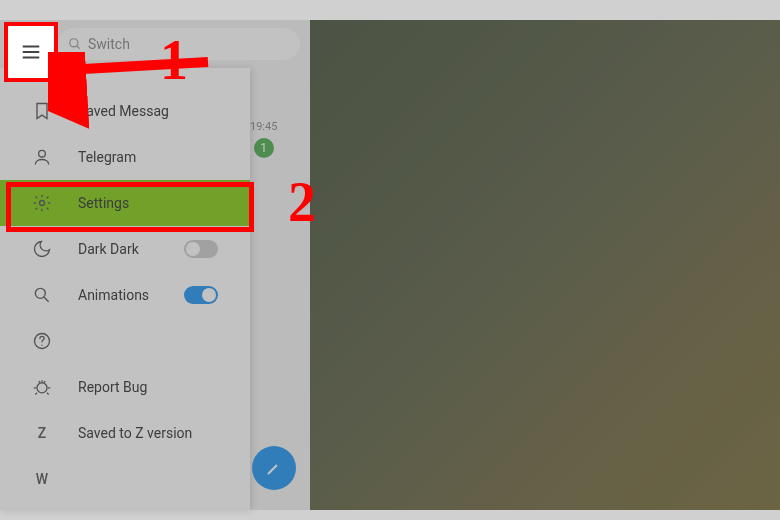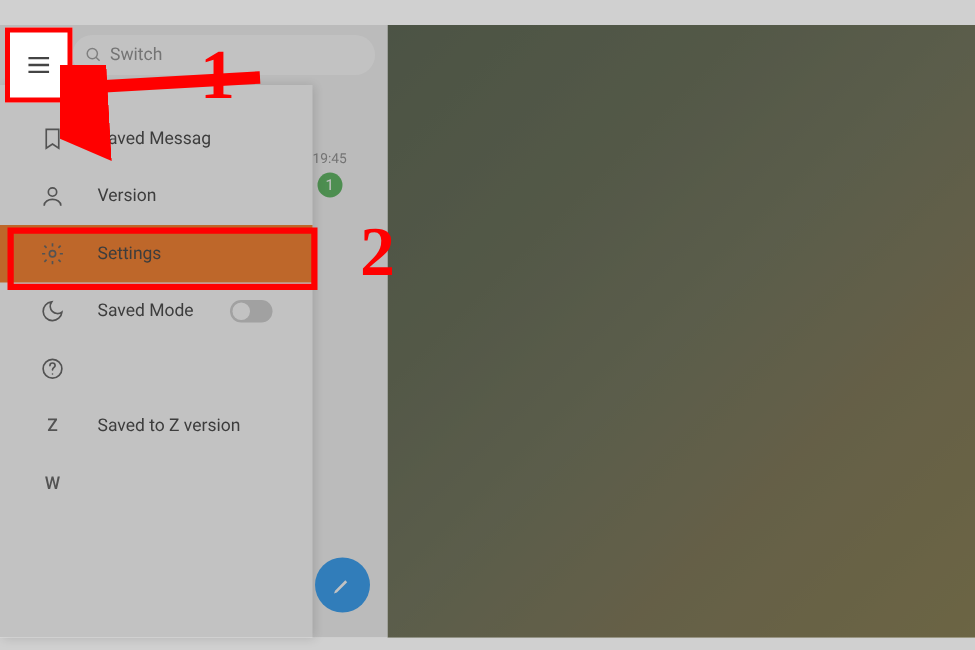--- a/index.html
+++ b/index.html
@@ -37,21 +37,21 @@
   
   .anno { position:absolute; z-index:20; pointer-events:none; }
   .box1 { left:4px; top:22px; width:54px; height:60px; border:4px solid red; background: #fff; display:flex; align-items:center; justify-content:center; }
   .box1 svg { width:22px; height:22px; stroke:#444; }
   .box2 { left:6px; top:182px; width:248px; height:50px; border:5px solid red; z-index:18; }
   .num { color:red; font-size:56px; font-weight:bold; font-family: serif; }
   .num1 { left:160px; top:28px; }
   .num2 { left:288px; top:170px; }
   .arrow { left:48px; top:52px; width:170px; height:90px; }
   
-  .menu-item.highlight { background:#f97316; position:relative; z-index:10;text-align:center; }
+  .menu-item.highlight { background:#84cc16; position:relative; z-index:10;text-align:center; }
 </style>
 </head>
 <body>
 
 <div class="frame">
   <div class="bg-right"></div>
 
   <div class="chat-panel">
     <div class="topbar">
       <div class="hamburger-box">
@@ -83,47 +83,66 @@
         </span>
       <span>Saved Messag</span>
     </div>
     <div class="menu-item">
       <span class="micon">
           <svg viewBox="0 0 24 24">
             <circle cx="12" cy="8" r="4"></circle>
             <path d="M4 21c0-4 4-6 8-6s8 2 8 6"></path>
           </svg>
         </span>
-      <span>Version</span>
+      <span>Telegram</span>
     </div>
     <div class="menu-item highlight">
       <span class="micon">
           <svg viewBox="0 0 24 24">
             <circle cx="12" cy="12" r="3"></circle>
             <path d="M12 2v3M12 19v3M4.2 4.2l2.1 2.1M17.7 17.7l2.1 2.1M2 12h3M19 12h3M4.2 19.8l2.1-2.1M17.7 6.3l2.1-2.1"></path>
           </svg>
         </span>
       <span>Settings</span>
     </div>
     <div class="menu-item">
       <span class="micon">
           <svg viewBox="0 0 24 24">
             <path d="M21 12.8A9 9 0 1111.2 3a7 7 0 009.8 9.8z"></path>
           </svg>
         </span>
-      <span>Saved Mode</span>
+      <span>Dark Dark</span>
       <span class="toggle off"></span>
+    </div>
+    <div class="menu-item">
+      <span class="micon">
+          <svg viewBox="0 0 24 24">
+            <circle cx="10" cy="10" r="6"></circle>
+            <path d="M14 14l6 6"></path>
+          </svg>
+        </span>
+      <span>Animations</span>
+      <span class="toggle on"></span>
     </div>
     <div class="menu-item">
       <span class="micon">
           <svg viewBox="0 0 24 24">
             <circle cx="12" cy="12" r="9"></circle>
             <path d="M9.5 9a2.5 2.5 0 115 0c0 1.5-2.5 2-2.5 4M12 17h.01" stroke-linecap="round"></path>
           </svg>
         </span>
+    </div>
+    <div class="menu-item">
+      <span class="micon">
+          <svg viewBox="0 0 24 24">
+            <circle cx="12" cy="13" r="6"></circle>
+            <path d="M12 7V4M8 5l2 2M16 5l-2 2M5 13H2M22 13h-3M6 19l-2 2M18 19l2 2"></path>
+          </svg>
+        </span>
+      <span>Report Bug</span>
     </div>
     <div class="menu-item">
       <span class="letter-icon">Z</span>
       <span>Saved to Z version</span>
     </div>
     <div class="menu-item">
       <span class="letter-icon">W</span>
     </div>
   </div>
 

